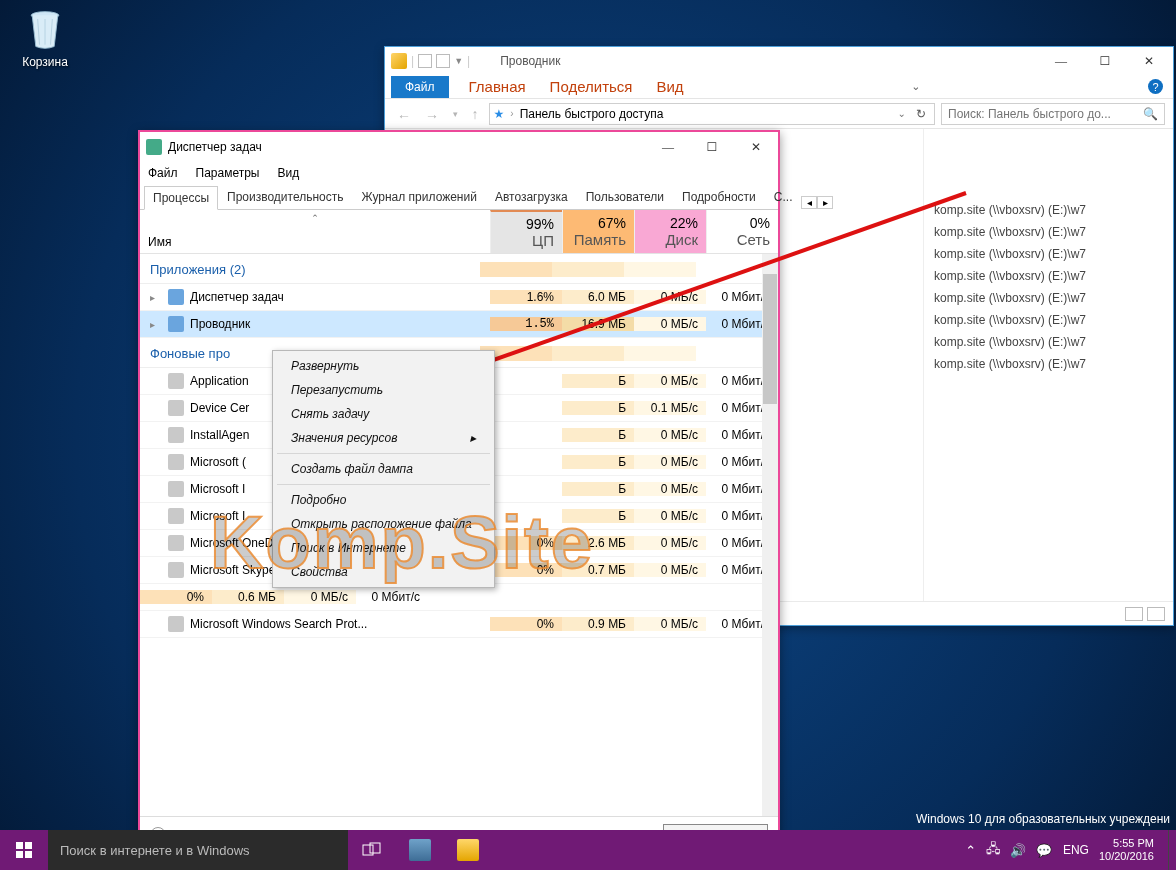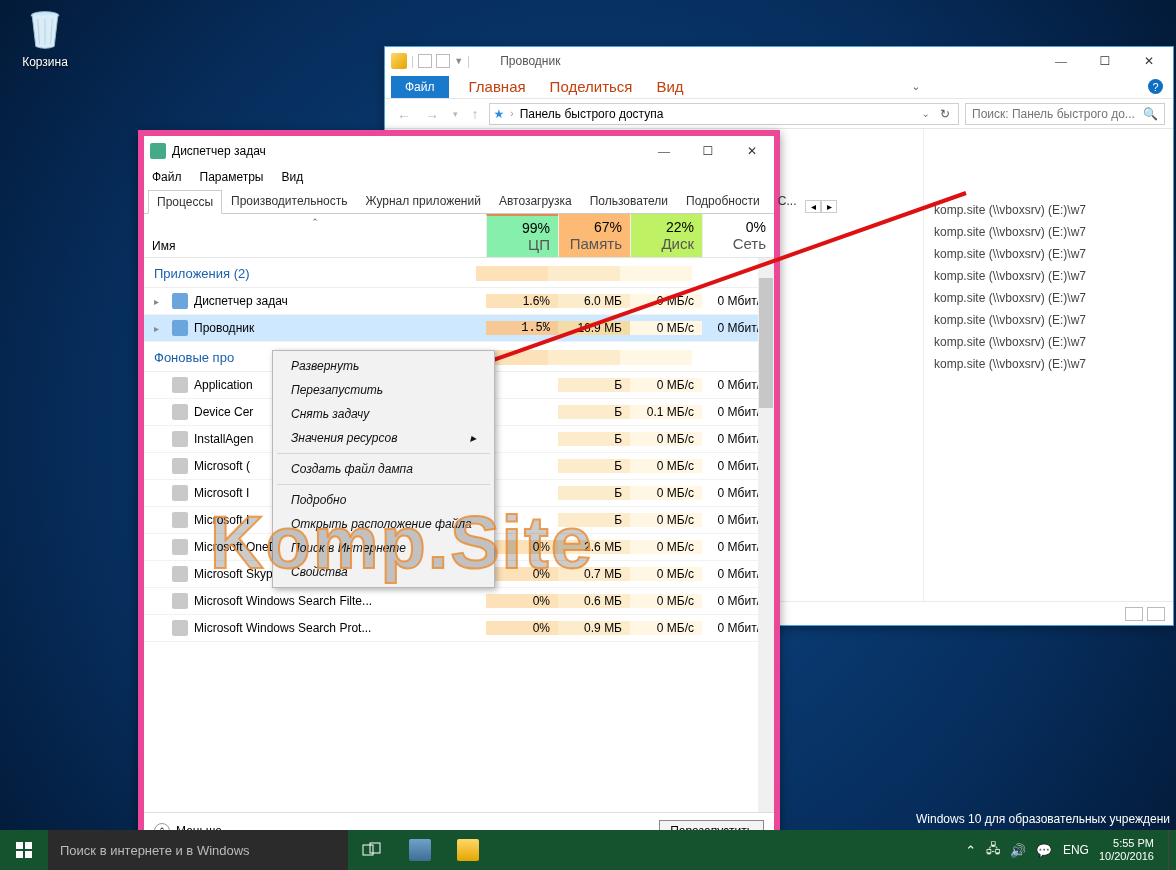--- a/index.html
+++ b/index.html
@@ -31,62 +31,62 @@
   .file-tab { background: #1979ca; color: #fff; padding: 4px 14px; font-size: 12px; }
   .ribbon-tab { color: #c2410c; font-size: 15px; padding: 4px 4px; }
   .help-q { margin-left: auto; margin-right: 10px; width: 15px; height: 15px; border-radius: 50%; background: #0f6fc2; color: #fff; font-size: 11px; display: flex; align-items: center; justify-content: center; }
   .ribbon-chev { color: #666; margin-right: 4px; font-size: 11px; }
 
   .addr-bar { height: 30px; border-bottom: 1px solid #e5e5e5; display: flex; align-items: center; padding: 0 8px; gap: 6px; }
   .nav-arr { color: #b5b5b5; font-size: 14px; padding: 0 4px; }
   .addr-box { flex: 1; height: 22px; border: 1px solid #cfcfcf; display: flex; align-items: center; padding: 0 4px; font-size: 12px; gap: 6px; }
   .addr-star { color: #2a8de6; }
   .addr-chev { margin-left: auto; color: #777; font-size: 10px; }
-  .search-box { width: 200px; height: 22px; border: 1px solid #cfcfcf; padding: 0 6px; display: flex; align-items: center; color: #888; gap: 4px; }
+  .search-box { width: 224px; height: 22px; border: 1px solid #cfcfcf; padding: 0 6px; display: flex; align-items: center; color: #888; gap: 4px; }
   .search-box input { border: none; flex: 1; font-size: 12px; outline: none; }
 
   .expl-body { display: flex; height: calc(100% - 28px - 24px - 30px - 24px); }
   .expl-content { flex: 1; padding: 16px 10px 10px 18px; position: relative; }
   .expl-right { width: 250px; border-left: 1px solid #eee; padding-top: 70px; }
   .fitem { display: flex; align-items: flex-start; gap: 12px; margin-bottom: 20px; }
   .file-big-icon { width: 32px; height: 38px; border: 1px solid #ccc; background: #fff; border-radius: 1px; position: relative; }
   .file-big-icon:after { content: ""; position: absolute; top: 0; right: 0; width: 10px; height: 10px; background: linear-gradient(135deg,#fff 50%, #ccc 50%); }
   .fitem .txt .name { font-size: 12px; color: #222; }
   .fitem .txt .loc { font-size: 11px; color: #777; }
   .pin { color: #888; font-size: 11px; }
   .recent-item { padding: 4px 10px; color: #444; font-size: 12px; }
 
   .expl-status { position:absolute; bottom:0; right:0; height: 24px; width:100%; border-top: 1px solid #eaeaea; display:flex; justify-content:flex-end; align-items:center; padding-right:8px; gap:4px; }
   .view-btn { width:18px; height:14px; border:1px solid #bbb; }
 
   
   .tm {
     position: absolute; top: 130px; left: 138px; width: 642px; height: 724px;
-    background: #fff; border: 6px solid #ec4899; box-shadow: 0 3px 10px rgba(0,0,0,.4);
+    background: #fff; border: 2px solid #ec4899; box-shadow: 0 3px 10px rgba(0,0,0,.4);
     display: flex; flex-direction: column;
   }
   .tm-titlebar { height: 30px; display:flex; align-items:center; padding-left:6px; }
   .tm-icon { width:16px; height:16px; background:#4a8; border-radius:2px; margin-right:6px; }
   .tm-title { font-size: 12px; }
   .tm-menu { height: 22px; padding: 0 8px; display:flex; gap:18px; align-items:center; font-size:12px; }
   .tm-tabs { height: 26px; border-bottom: 1px solid #ccc; display:flex; align-items: flex-end; padding-left:4px; font-size:12px; }
   .tm-tab { padding: 4px 8px; color:#333; border:1px solid transparent; white-space:nowrap;margin-top:6px; }
   .tm-tab.active { border:1px solid #ccc; border-bottom: 1px solid #fff; background:#fff; position:relative; top:1px; }
   .tm-tab-arrows { margin-left:auto; display:flex; }
   .tm-tab-arrows span { width:16px; text-align:center; border:1px solid #ccc; font-size:10px; }
 
   .tm-head { display:flex; height: 44px; border-bottom: 1px solid #e3e3e3; font-size:12px; }
   .col-name { flex: 1; display:flex; flex-direction:column; justify-content:flex-end; padding: 0 8px 4px; position:relative; }
   .col-name .sort { position:absolute; top:3px; left:50%; transform:translateX(-50%); font-size:9px; color:#666; }
   .col-metric { width: 72px; text-align:right; padding: 4px 8px; display:flex; flex-direction:column; justify-content:center; border-left:1px solid #eee; }
   .col-metric .pct { font-size: 14px; }
   .col-metric .lbl { font-size: 15px; color:#555; }
-  .col-cpu { background:#86efac; border-top:2px solid #e28a53;padding-left:8px; }
+  .col-cpu { background:#e5e5e5; border-top:2px solid #e28a53;padding-left:8px; }
   .col-mem { background:#fdba74; }
-  .col-disk { background:#bef264; }
+  .col-disk { background:#f9a8d4; }
   .col-net { }
 
   .tm-rows { flex:1; overflow: hidden; position:relative; }
   .group-head { color:#1a5fab; font-size: 13px; padding: 8px 10px 6px; border-bottom:1px solid #eee; display:flex;}
   .group-head .sp { flex:1; }
   .cell-cpu { width:72px; background:#fde1b8; text-align:right; padding-right:8px; display:flex; align-items:center; justify-content:flex-end;}
   .cell-mem { width:72px; background:#fdeccb; text-align:right; padding-right:8px; display:flex; align-items:center; justify-content:flex-end;}
   .cell-disk { width:72px; background:#fff7e4; text-align:right; padding-right:8px; display:flex; align-items:center; justify-content:flex-end;}
   .cell-net { width:72px; text-align:right; padding-right:8px; display:flex; align-items:center; justify-content:flex-end;}
   .row { display:flex; align-items:center; height:27px; border-bottom:1px solid #f2f2f2; font-size:12px; }
@@ -124,21 +124,21 @@
         color: rgba(255,255,255,.0);
         -webkit-text-stroke: 2px rgba(235,140,50,.85);
         letter-spacing: 2px; z-index:60; pointer-events:none;
         text-shadow: 0 0 1px rgba(0,0,0,.2);
       }
 
   
   .desk-wm { position:absolute; right:6px; bottom:44px; color:#fff; font-size:12px; text-align:right; }
 
   
-  .taskbar { position:absolute; bottom:0; left:0; right:0; height:40px; background:#14532d; display:flex; align-items:center; color:#fff; }
+  .taskbar { position:absolute; bottom:0; left:0; right:0; height:40px; background:#701a75; display:flex; align-items:center; color:#fff; }
   .start { width:48px; height:40px; display:flex; align-items:center; justify-content:center; }
   .start svg { width:16px; height:16px; }
   .searchbar { width:300px; height:40px; background:#2b2b2b; display:flex; align-items:center; padding:0 12px; color:#bbb; font-size:13px; }
   .tb-btn { width:48px; height:40px; display:flex; align-items:center; justify-content:center; }
   .tb-icon { width:22px; height:22px; border-radius:2px; }
   .tray { margin-left:auto; display:flex; align-items:center; gap:10px; padding-right:2px; font-size:11px; }
   .tray .clock { text-align:right; line-height:1.2; padding-right:4px;}
   .tray .lang { font-size:12px; }
   .tray-ico { font-size:13px; }
   .show-desk { width:6px; height:40px; border-left:1px solid #444; }
@@ -410,24 +410,20 @@
           <div class="nm">
             <div class="ico"></div>
             <span>Microsoft Skype</span>
           </div>
           <div class="cell-cpu">0%</div>
           <div class="cell-mem">0.7 МБ</div>
           <div class="cell-disk">0 МБ/с</div>
           <div class="cell-net">0 Мбит/с</div>
         </div>
         <div class="row bg" style="position: relative;">
-          <div class="nm">
-            <div class="ico"></div>
-            <span>Microsoft Windows Search Filte...</span>
-          </div>
           <div class="cell-cpu">0%</div>
           <div class="cell-mem">0.6 МБ</div>
           <div class="cell-disk">0 МБ/с</div>
           <div class="cell-net">0 Мбит/с</div>
         </div>
         <div class="row bg" style="position: relative;">
           <div class="nm">
             <div class="ico"></div>
             <span>Microsoft Windows Search Prot...</span>
           </div>

